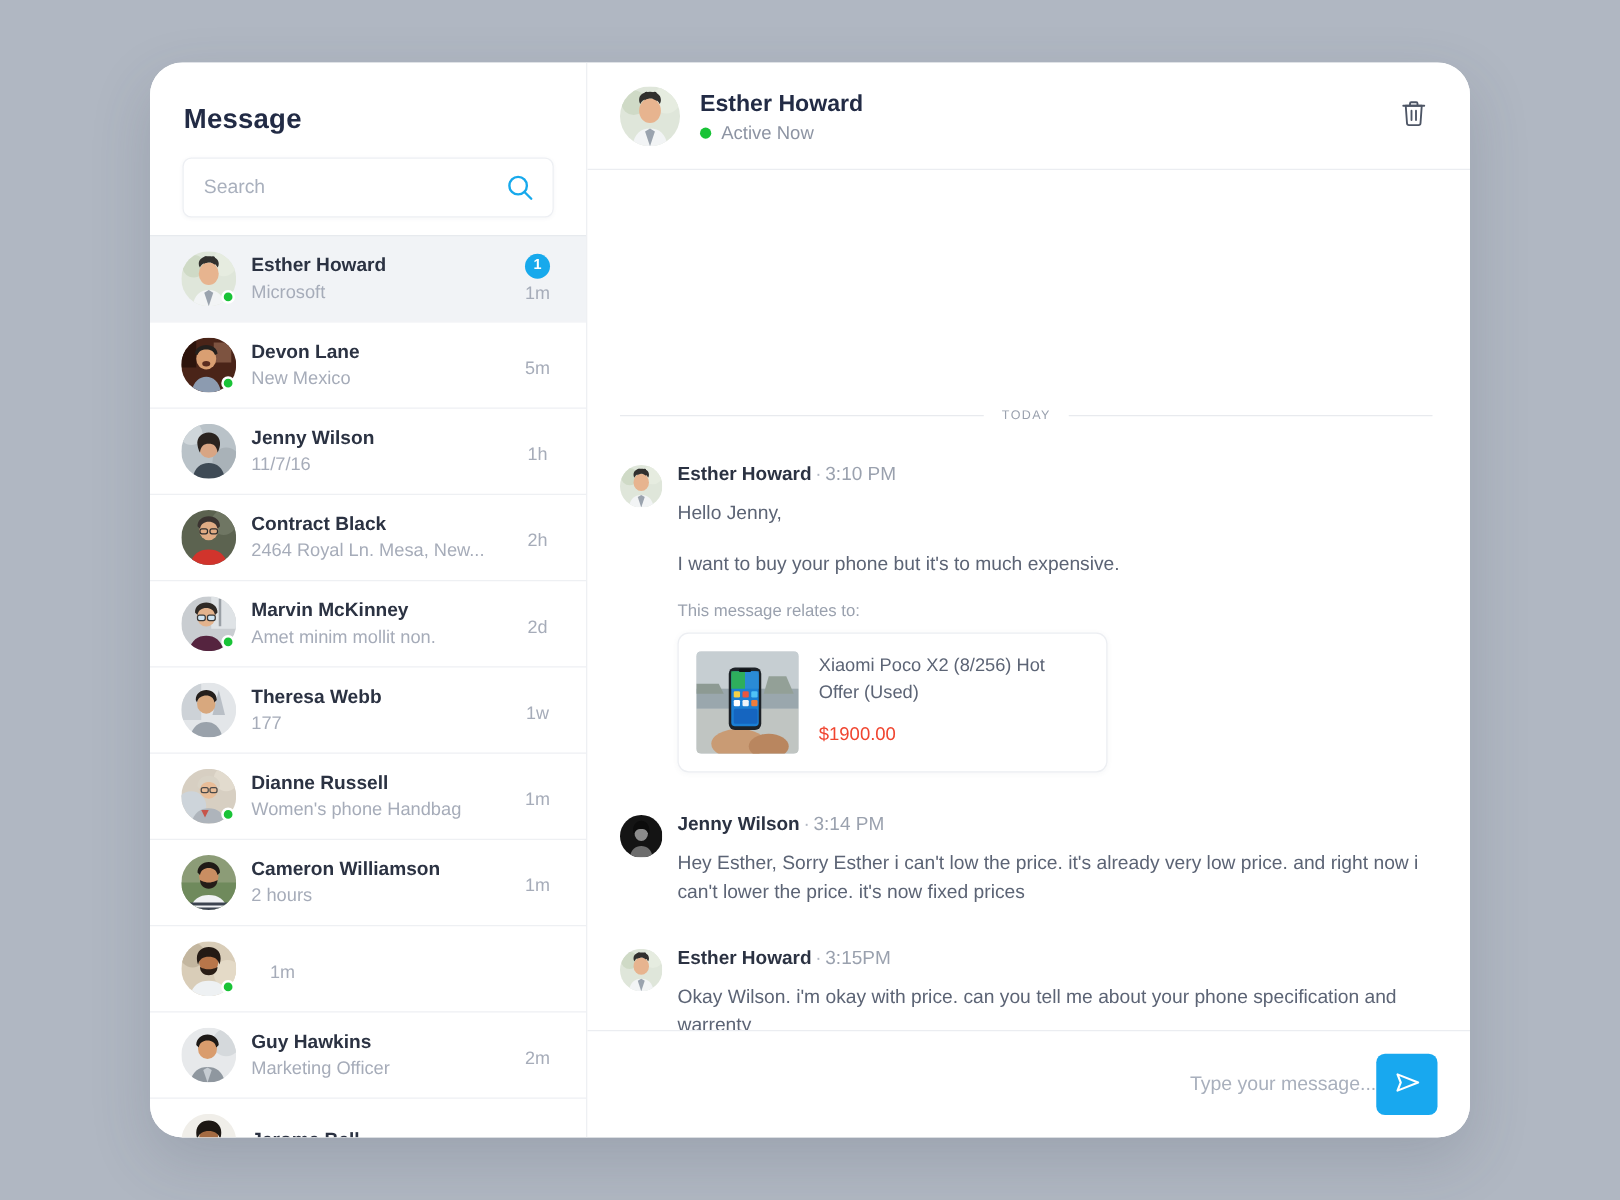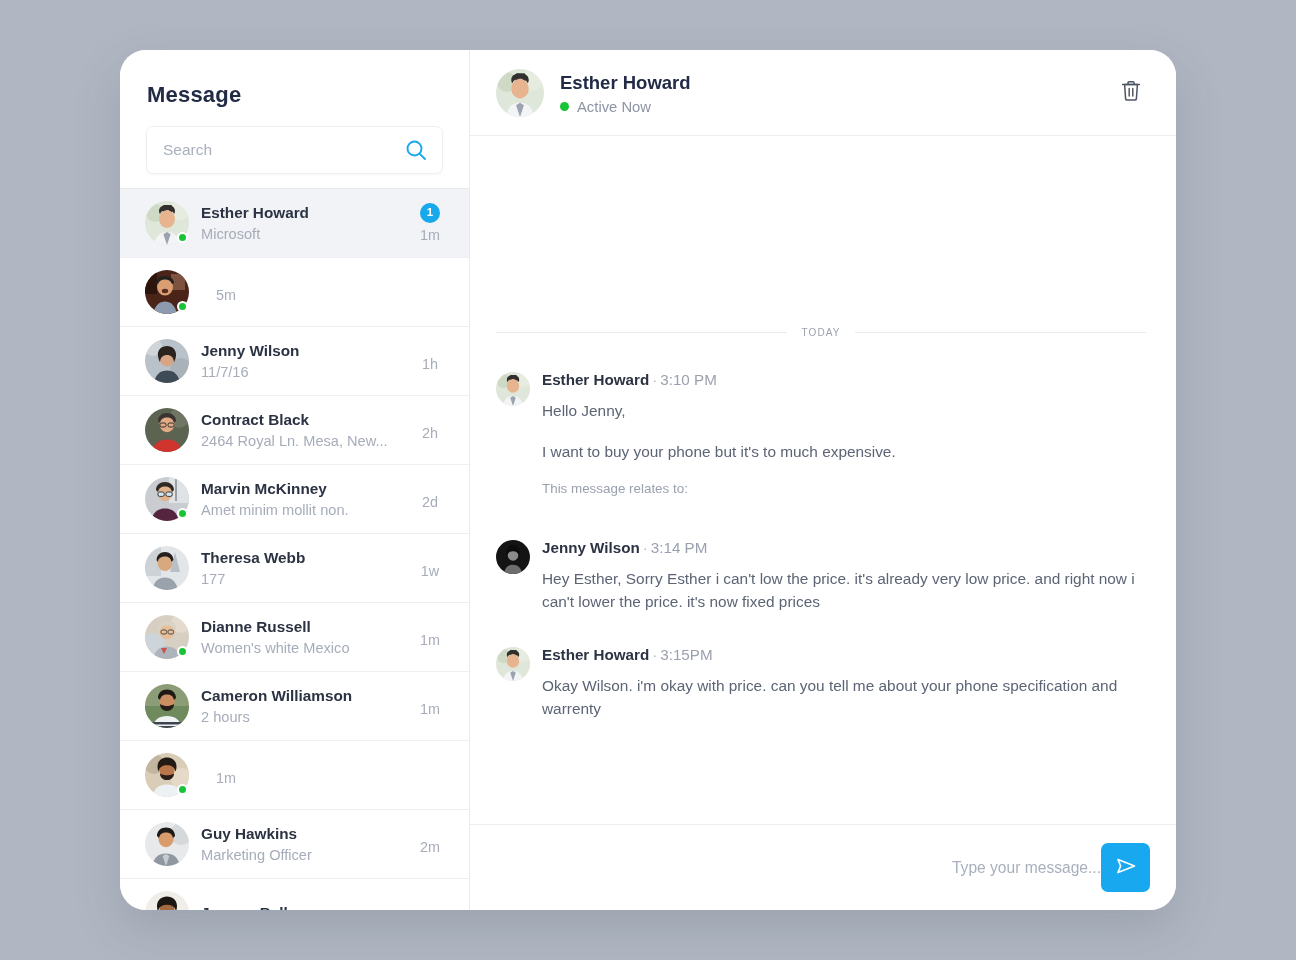--- a/index.html
+++ b/index.html
@@ -514,20 +514,24 @@
         </div>
         <div class="conv-row">
           <div class="avatar-wrap">
             <span class="avatar">
               <svg viewBox="0 0 44 44">
                 <use href="#av-devon"></use>
               </svg>
             </span>
             <span class="status-dot"></span>
           </div>
+          <div class="conv-text">
+            <div class="conv-name">Devon Lane</div>
+            <div class="conv-sub">New Mexico</div>
+          </div>
           <div class="conv-meta only-time">
             <div class="conv-time">5m</div>
           </div>
         </div>
         <div class="conv-row">
           <div class="avatar-wrap">
             <span class="avatar">
               <svg viewBox="0 0 44 44">
                 <use href="#av-jenny-list"></use>
               </svg>
@@ -594,21 +598,21 @@
           <div class="avatar-wrap">
             <span class="avatar">
               <svg viewBox="0 0 44 44">
                 <use href="#av-dianne"></use>
               </svg>
             </span>
             <span class="status-dot"></span>
           </div>
           <div class="conv-text">
             <div class="conv-name">Dianne Russell</div>
-            <div class="conv-sub">Women's white Mexico</div>
+            <div class="conv-sub">Women's phone Handbag</div>
           </div>
           <div class="conv-meta only-time">
             <div class="conv-time">1m</div>
           </div>
         </div>
         <div class="conv-row">
           <div class="avatar-wrap">
             <span class="avatar">
               <svg viewBox="0 0 44 44">
                 <use href="#av-cameron"></use>
@@ -707,20 +711,31 @@
             <div class="msg-avatar">
               <svg viewBox="0 0 44 44">
                 <use href="#av-esther"></use>
               </svg>
             </div>
             <div class="msg-body">
               <div class="msg-head"><span class="msg-author">Esther Howard</span><span class="msg-sep">·</span><span class="msg-time">3:10 PM</span></div>
               <div class="msg-line">Hello Jenny,</div>
               <div class="msg-line">I want to buy your phone but it's to much expensive.</div>
               <div class="relates-label">This message relates to:</div>
+              <div class="product-card">
+                <div class="product-img">
+                  <svg viewBox="0 0 82 82">
+                    <use href="#pr-phone"></use>
+                  </svg>
+                </div>
+                <div class="product-info">
+                  <div class="product-title">Xiaomi Poco X2 (8/256) Hot Offer (Used)</div>
+                  <div class="product-price">$1900.00</div>
+                </div>
+              </div>
             </div>
           </div>
           <div class="msg">
             <div class="msg-avatar">
               <svg viewBox="0 0 44 44">
                 <use href="#av-jenny-msg"></use>
               </svg>
             </div>
             <div class="msg-body">
               <div class="msg-head"><span class="msg-author">Jenny Wilson</span><span class="msg-sep">·</span><span class="msg-time">3:14 PM</span></div>

